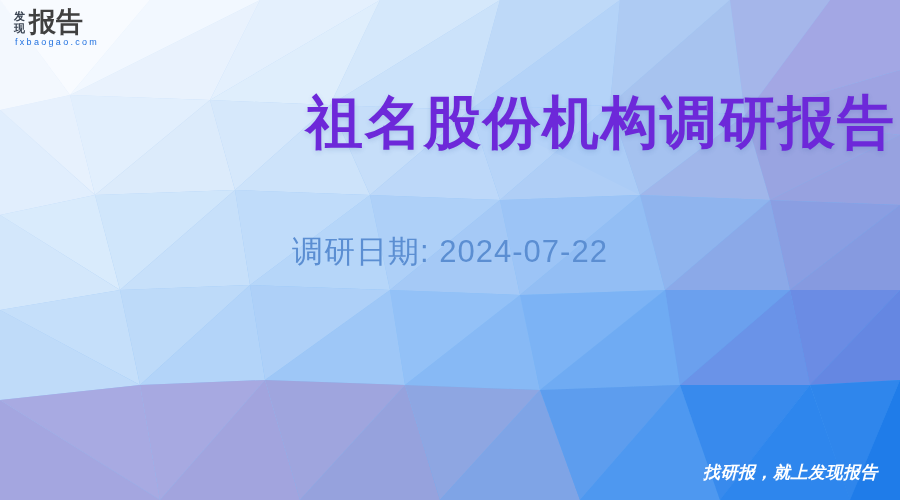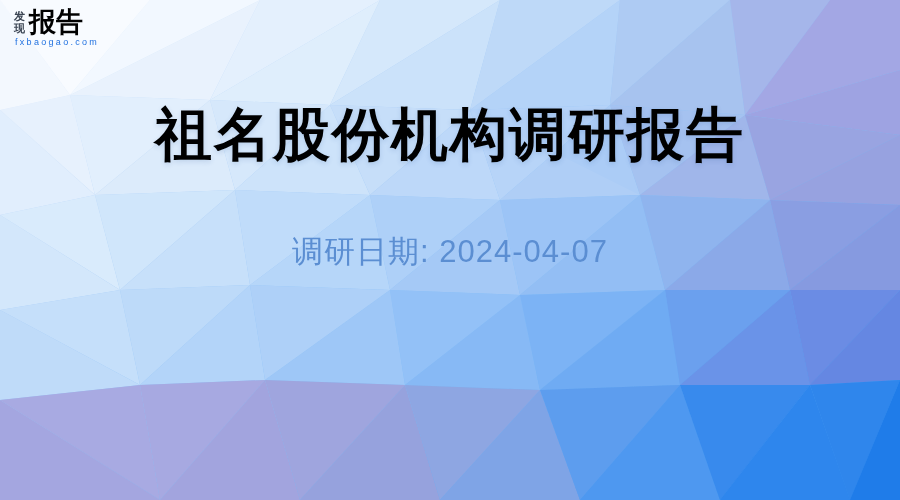--- a/index.html
+++ b/index.html
@@ -49,21 +49,21 @@
     font-size: 11px;
     line-height: 12px;
     color: #3c4654;
     font-weight: 700;
     letter-spacing: 0px;
   }
   .logo-main {
     font-size: 27px;
     line-height: 28px;
     font-weight: 700;
-    color: #000000;
+    color: #404040;
     letter-spacing: 0px;
   }
   .logo-url {
     margin-top: 1px;
     font-size: 9px;
     line-height: 11px;
     color: #2272e0;
     letter-spacing: 2.3px;
     font-weight: 400;
     padding-left: 1px;
@@ -74,24 +74,25 @@
     left: 0;
     top: 84px;
     width: 900px;
     text-align: center;
     z-index: 4;
   }
   .main-title {
     font-size: 57px;
     line-height: 68px;
     font-weight: 700;
-    color: #000000;
+    color: #6d28d9;
     letter-spacing: 2px;
     text-shadow: 0 2px 5px rgba(40, 80, 150, 0.16);
-    margin: 16px;
+    margin: 4px;
+    text-align: right;
   }
   .subtitle-wrap {
     position: absolute;
     left: 0;
     top: 232px;
     width: 900px;
     text-align: center;
     z-index: 4;
   }
   .subtitle {
@@ -231,17 +232,18 @@
       <div class="logo-main">报告</div>
     </div>
     <div class="logo-url">fxbaogao.com</div>
   </div>
 
   <div class="title-wrap">
     <h1 class="main-title">祖名股份机构调研报告</h1>
   </div>
 
   <div class="subtitle-wrap">
-    <p class="subtitle">调研日期: 2024-04-07</p>
+    <p class="subtitle">调研日期: 2024-07-22</p>
   </div>
 
+  <div class="slogan">找研报，就上发现报告</div>
 
 </div>
 
 </body></html>

